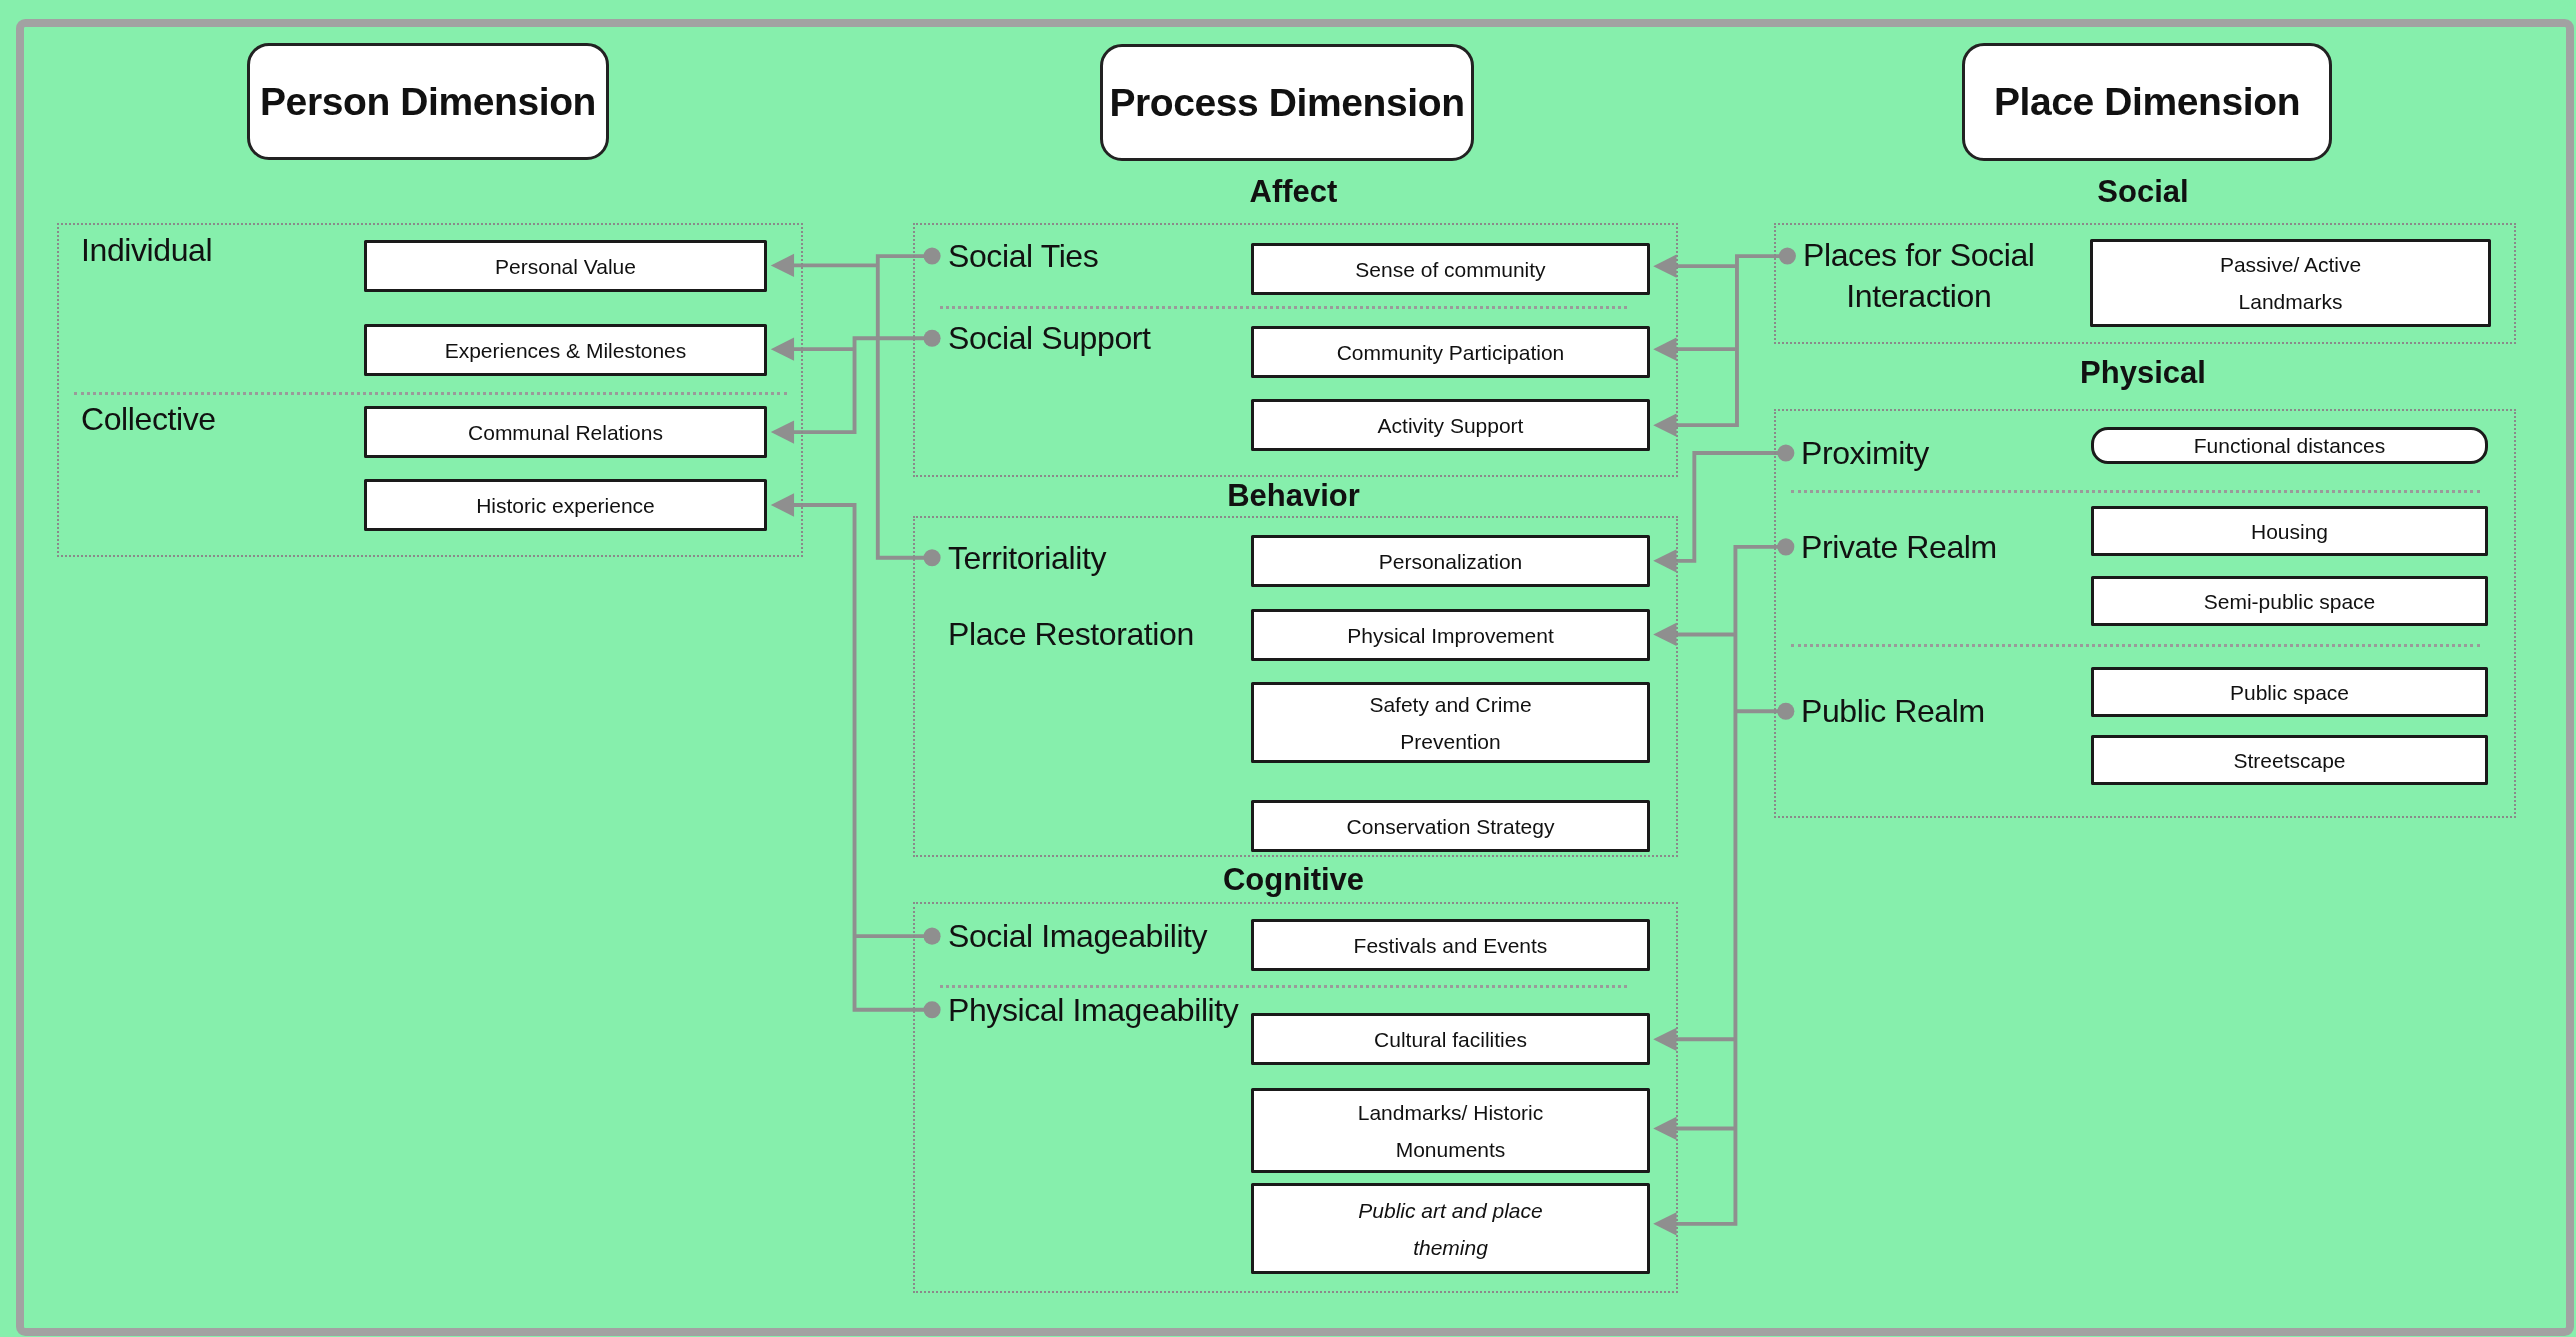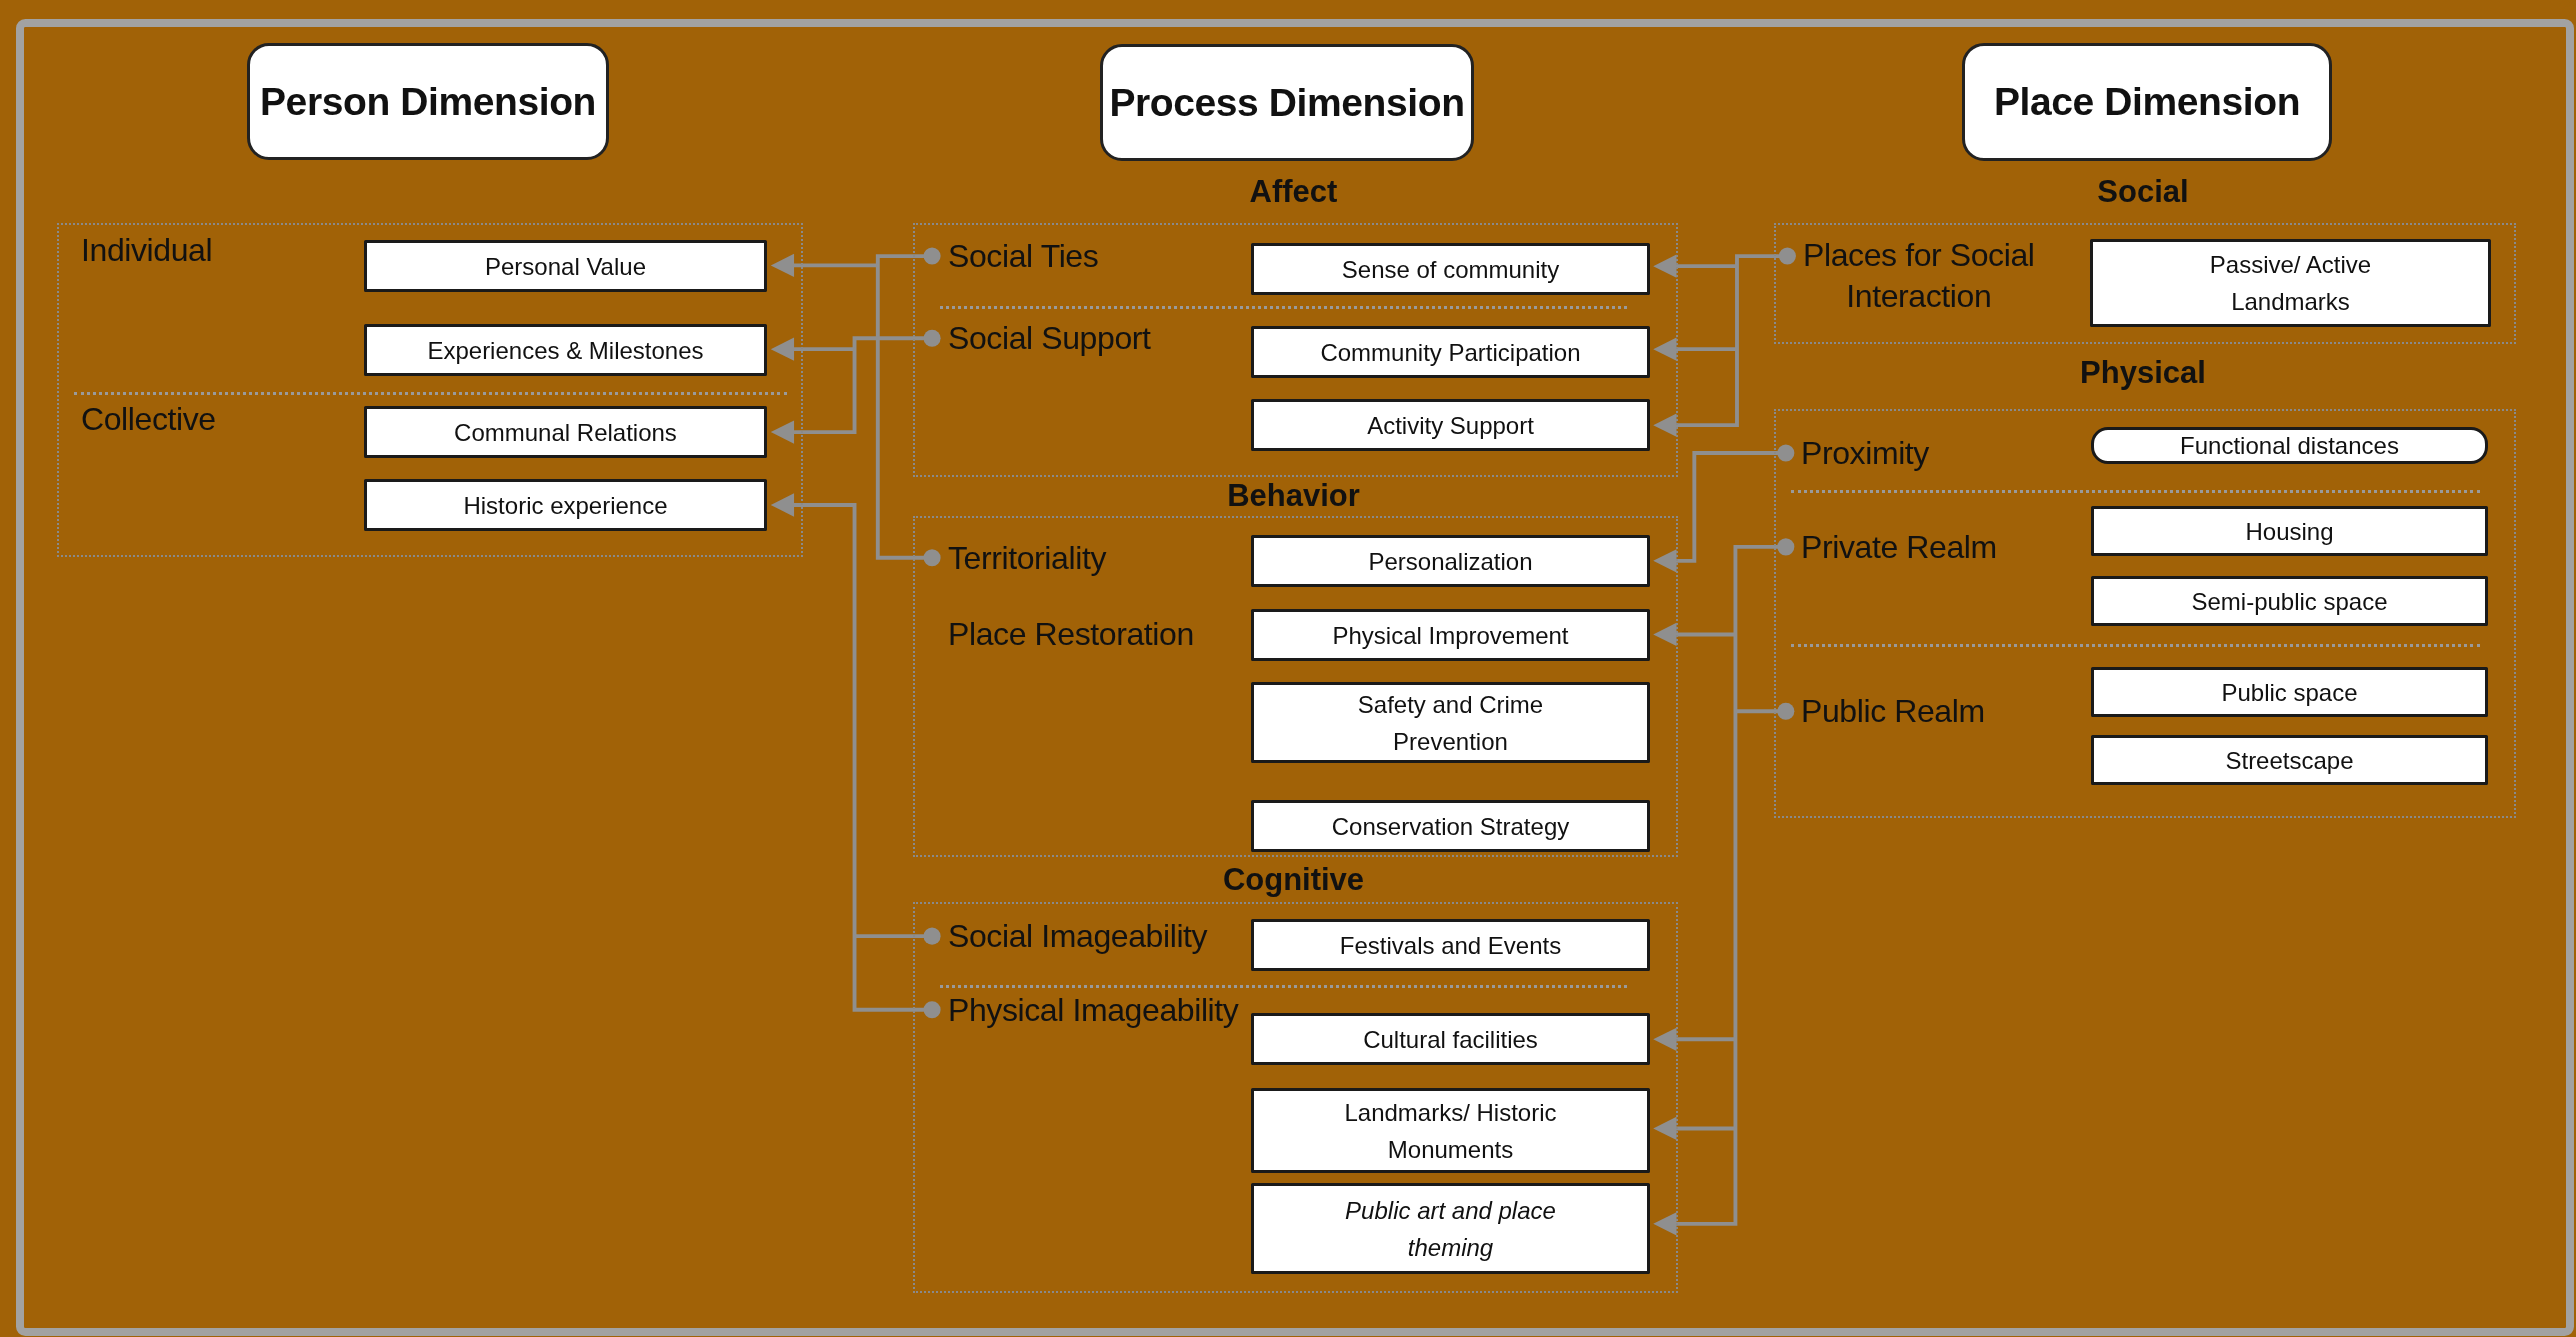--- a/index.html
+++ b/index.html
@@ -1,30 +1,30 @@
 <!DOCTYPE html>
 <html style="font-size:12.4px"><head>
 <meta charset="utf-8">
 <style>
   html,body{margin:0;padding:0;background:#ffffff;}
-  #canvas{position:relative;width:2576px;height:1338px;background:#a16207;overflow:hidden;
+  #canvas{position:relative;width:2576px;height:1338px;background:#86efac;overflow:hidden;
           font-family:"Liberation Sans", sans-serif;color:#111111;}
   #frame{position:absolute;left:15.5px;top:18.6px;width:2542px;height:1301px;
          border:8.5px solid #a2a2a2;border-radius:9.3px;background:transparent;}
   .hdr{position:absolute;border:3.1px solid #222222;border-radius:22px;background:#ffffff;
        display:flex;align-items:center;justify-content:center;
        font-size:39px;font-weight:bold;letter-spacing:-0.4px;}
   .panel{position:absolute;border:2.3px dotted #8a8a8a;background:transparent;}
   .sep{position:absolute;border-top:3.1px dotted #9a9a9a;height:0;}
   .sectitle{position:absolute;text-align:center;font-size:31px;font-weight:bold;}
   .sidelabel{position:absolute;font-size:32px;font-weight:normal;letter-spacing:-0.4px;
              transform:translateY(-50%);white-space:pre-line;line-height:41px;text-align:center;}
   .box{position:absolute;border:3.9px solid #1a1a1a;background:#ffffff;border-radius:1.6px;
        display:flex;align-items:center;justify-content:center;text-align:center;
-       font-size:24px;line-height:37px;white-space:pre-line;padding:0 7.8px;box-sizing:border-box;}
+       font-size:21px;line-height:37px;white-space:pre-line;padding:0 7.8px;box-sizing:border-box;}
   svg{position:absolute;left:0;top:0;}
   .cline{stroke:#8f8f8f;stroke-width:5;fill:none;}
   .ahead{fill:#8f8f8f;stroke:none;}
   .bdot{fill:#8f8f8f;stroke:none;}
 </style>
 </head>
 <body>
 
 <div id="canvas">
   <div id="frame"></div>

